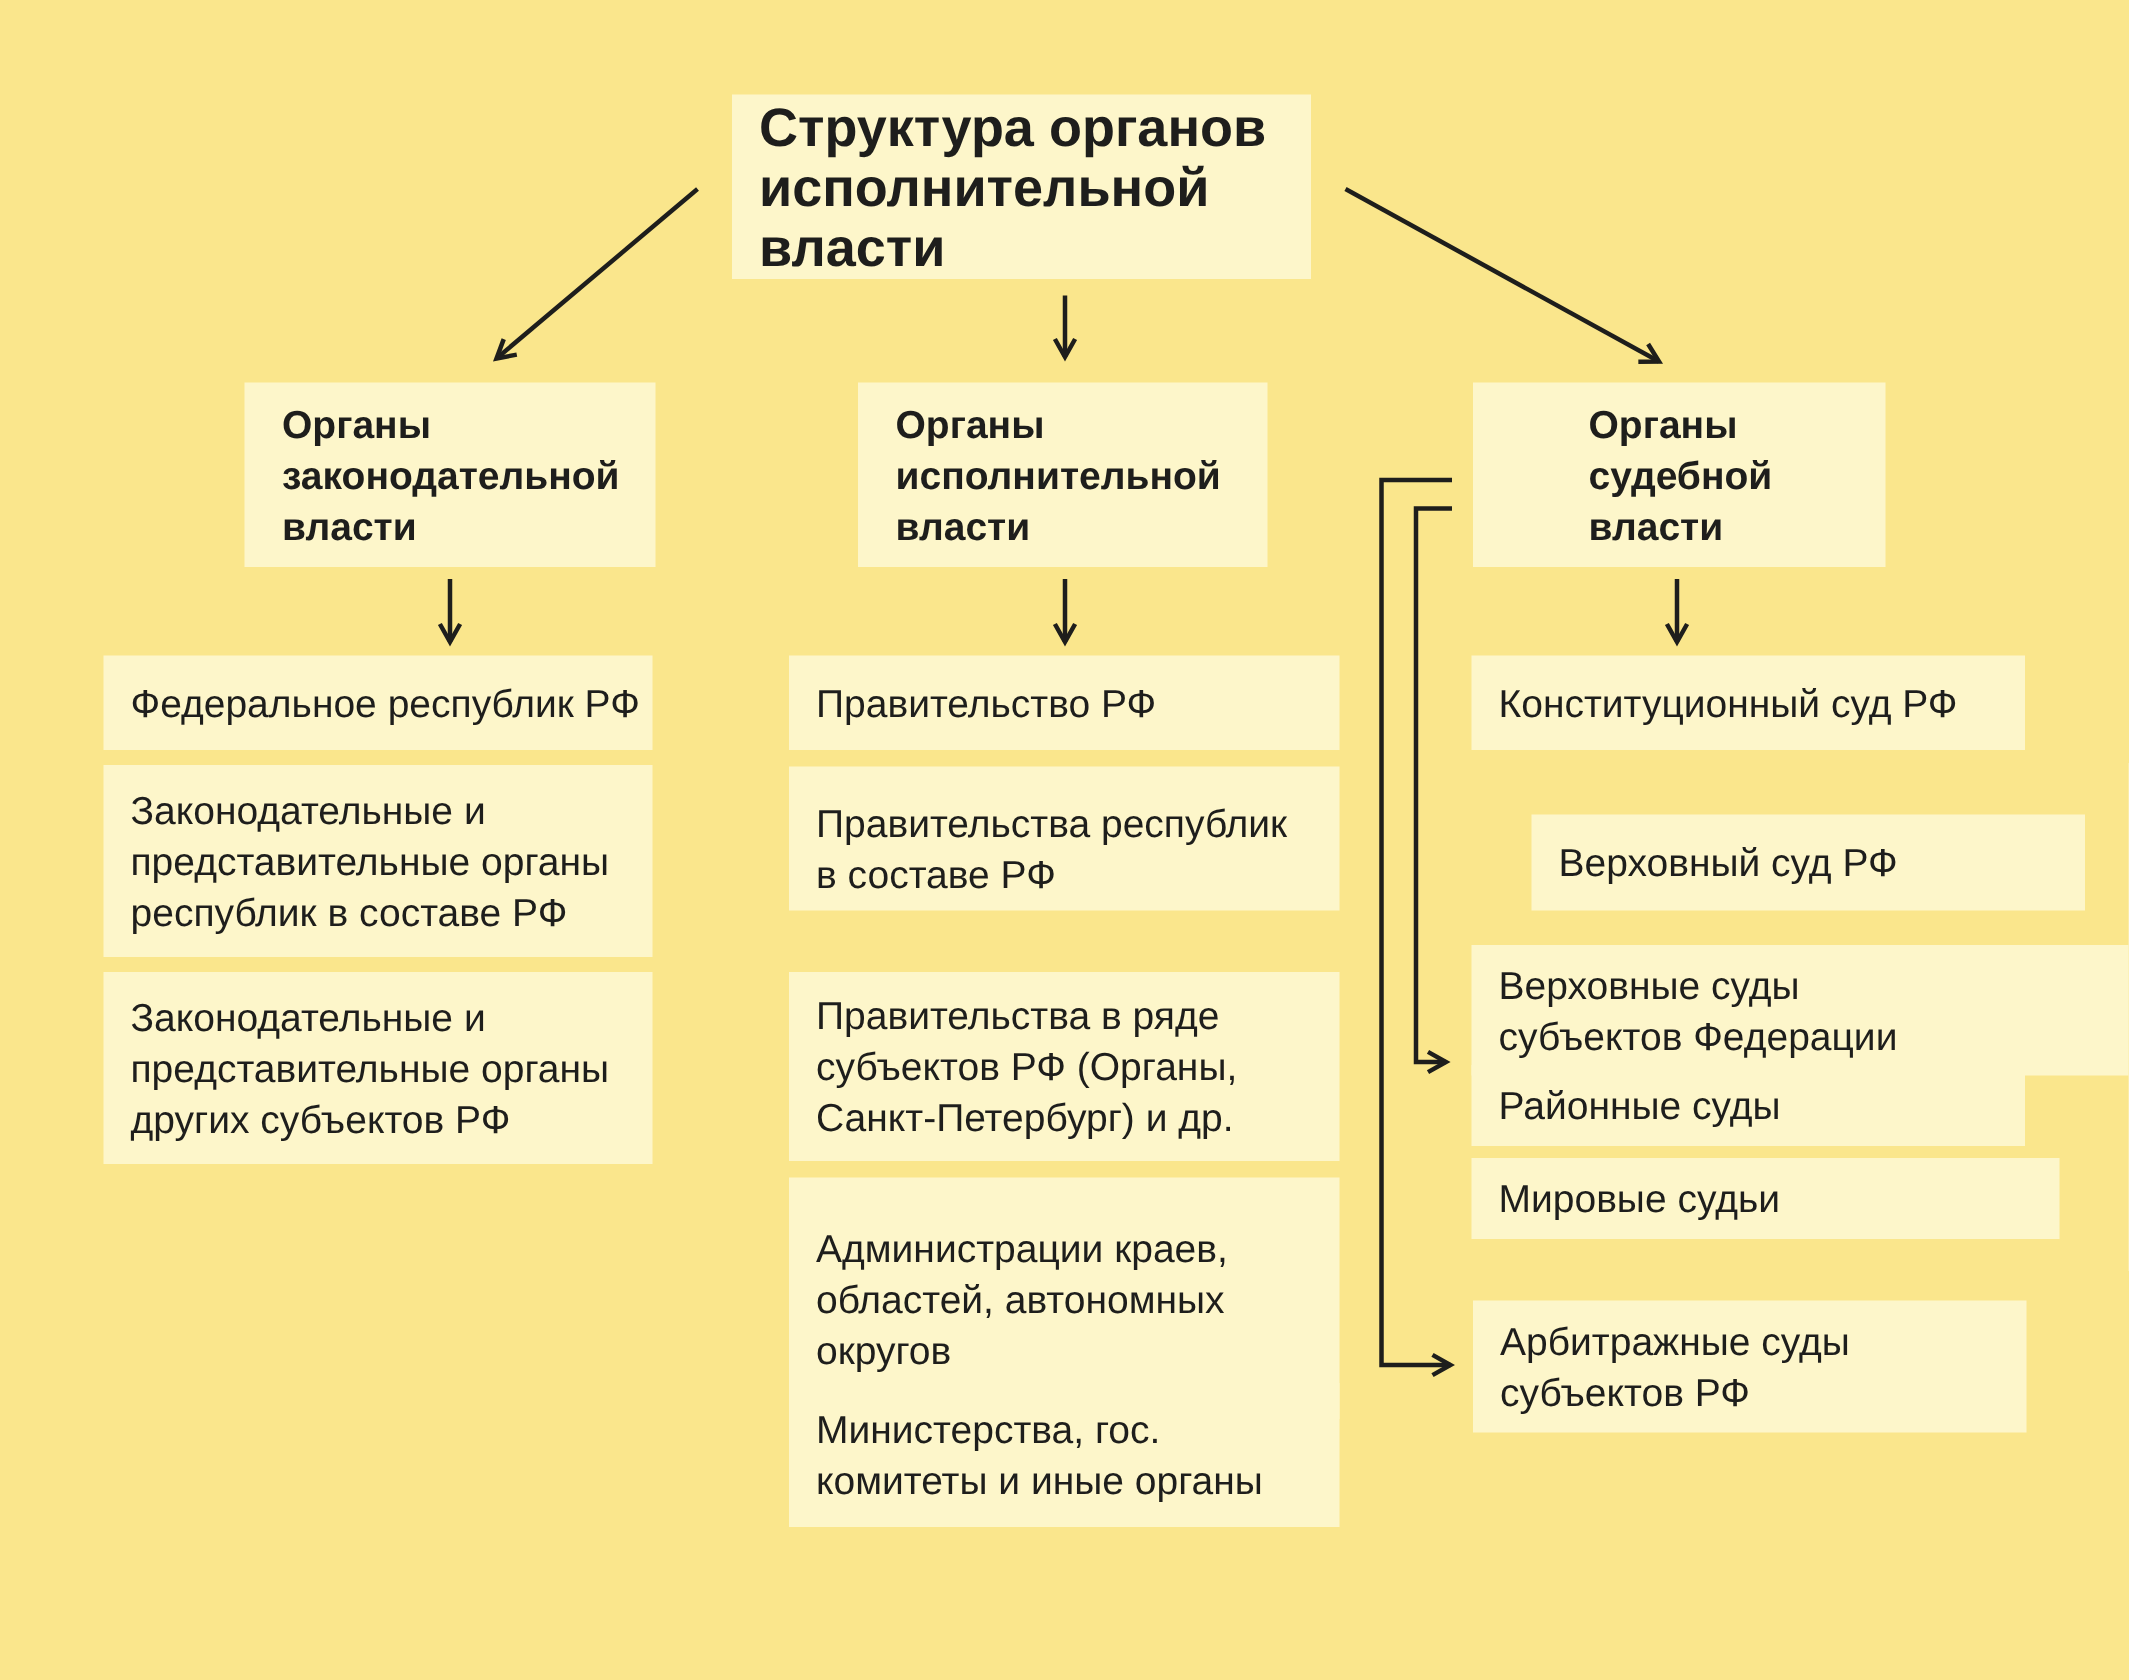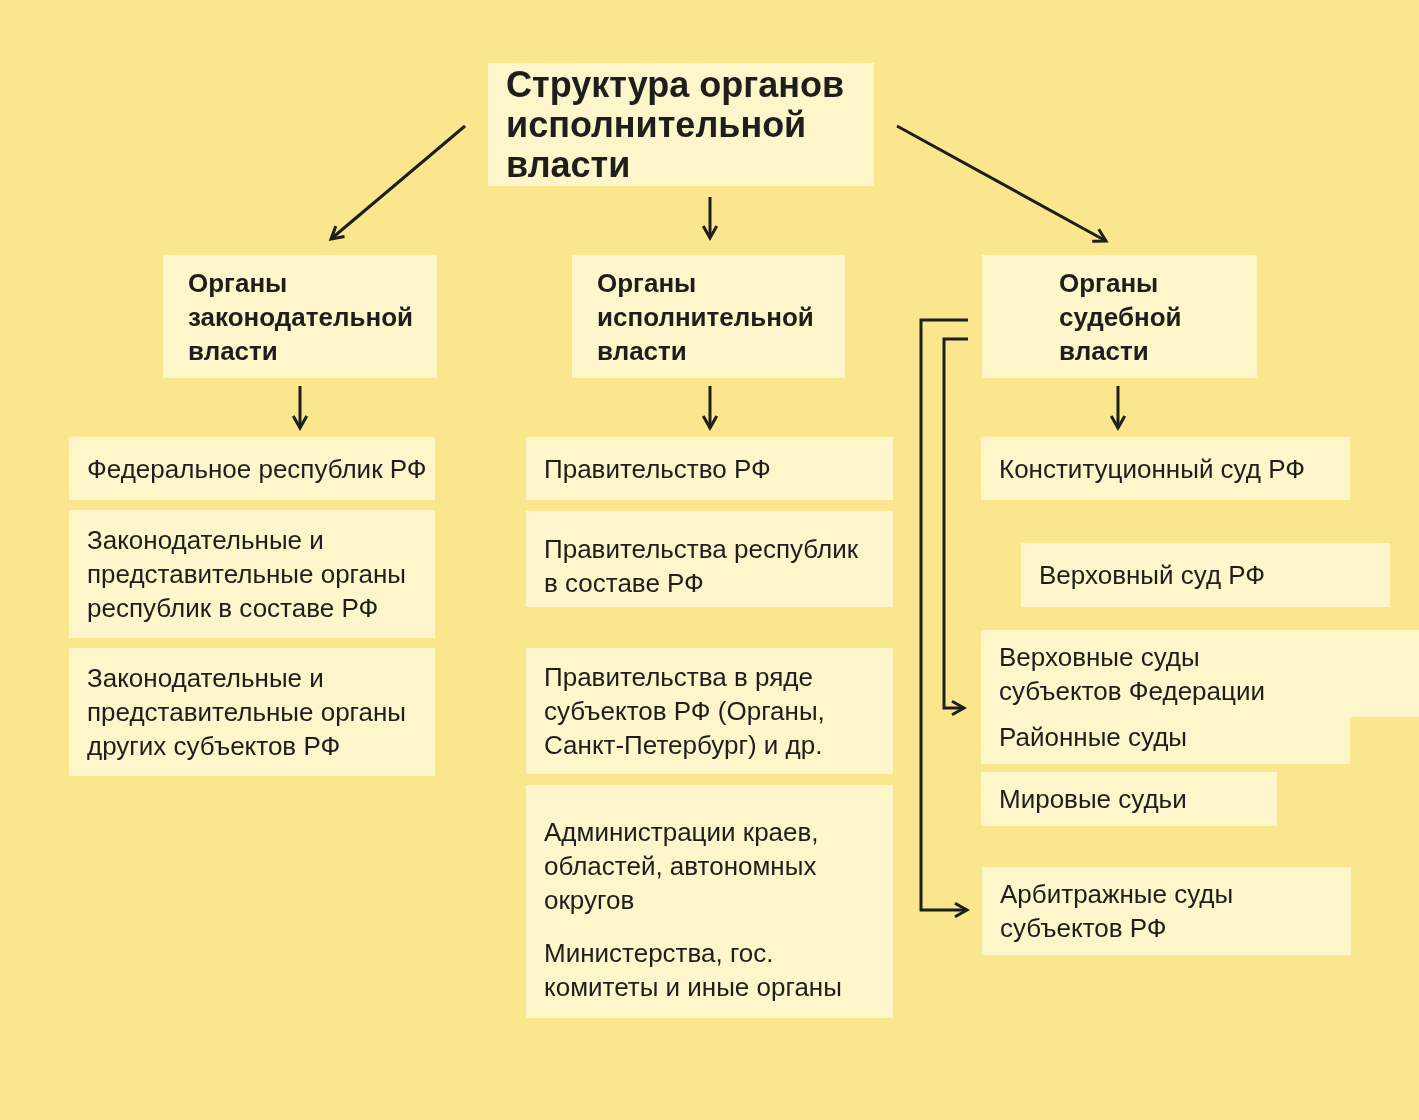--- a/index.html
+++ b/index.html
@@ -89,17 +89,17 @@
 областей, автономных
 округов</div>
   <div class="node" style="left:526px;top:922px;width:367px;height:96px;">Министерства, гос.
 комитеты и иные органы</div>
 
   <div class="node" style="left:981px;top:437px;width:369px;height:63px;">Конституционный суд РФ</div>
   <div class="node" style="left:981px;top:543px;width:369px;height:64px;margin-left:40px;">Верховный суд РФ</div>
   <div class="node" style="left:981px;top:630px;width:446px;height:87px;">Верховные суды
 субъектов Федерации</div>
   <div class="node" style="left:981px;top:710px;width:369px;height:54px;">Районные суды</div>
-  <div class="node" style="left:981px;top:772px;width:296px;height:54px;">Мировые судьи</div>
+  <div class="node" style="left:981px;top:772px;width:392px;height:54px;">Мировые судьи</div>
   <div class="node" style="left:982px;top:867px;width:369px;height:88px;">Арбитражные суды
 субъектов РФ</div>
 
 </div>
 
 </body></html>

